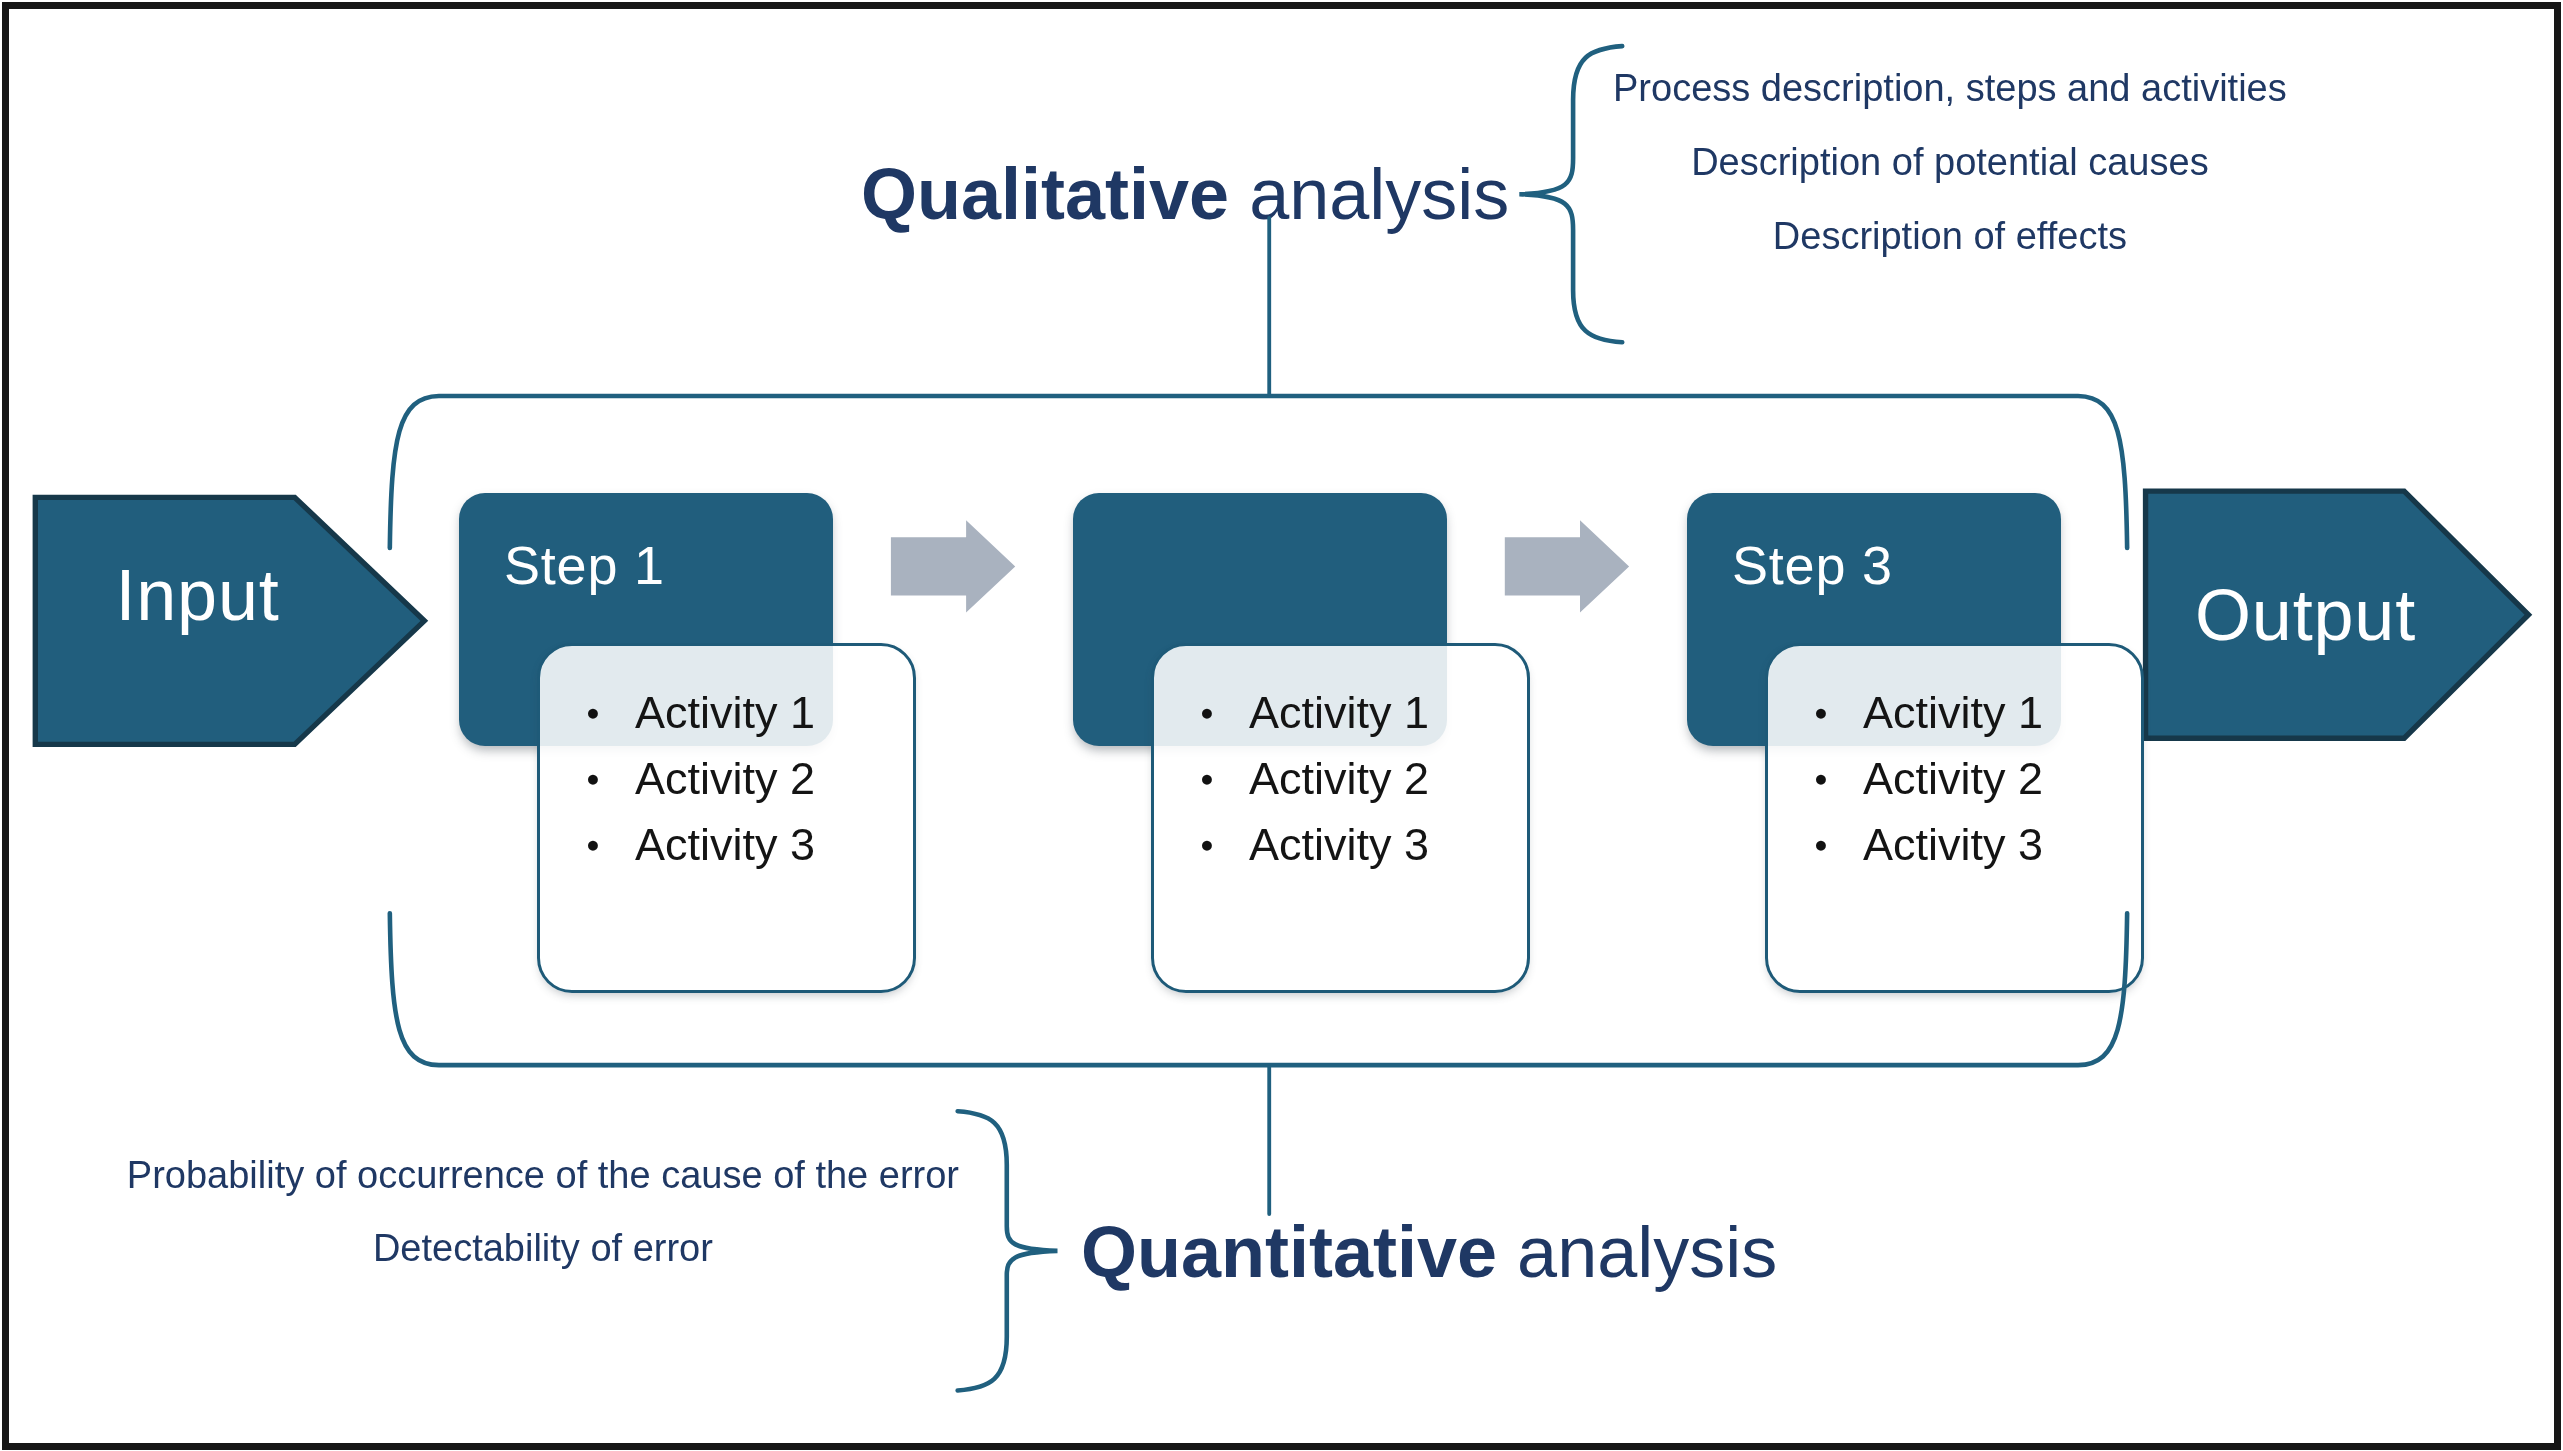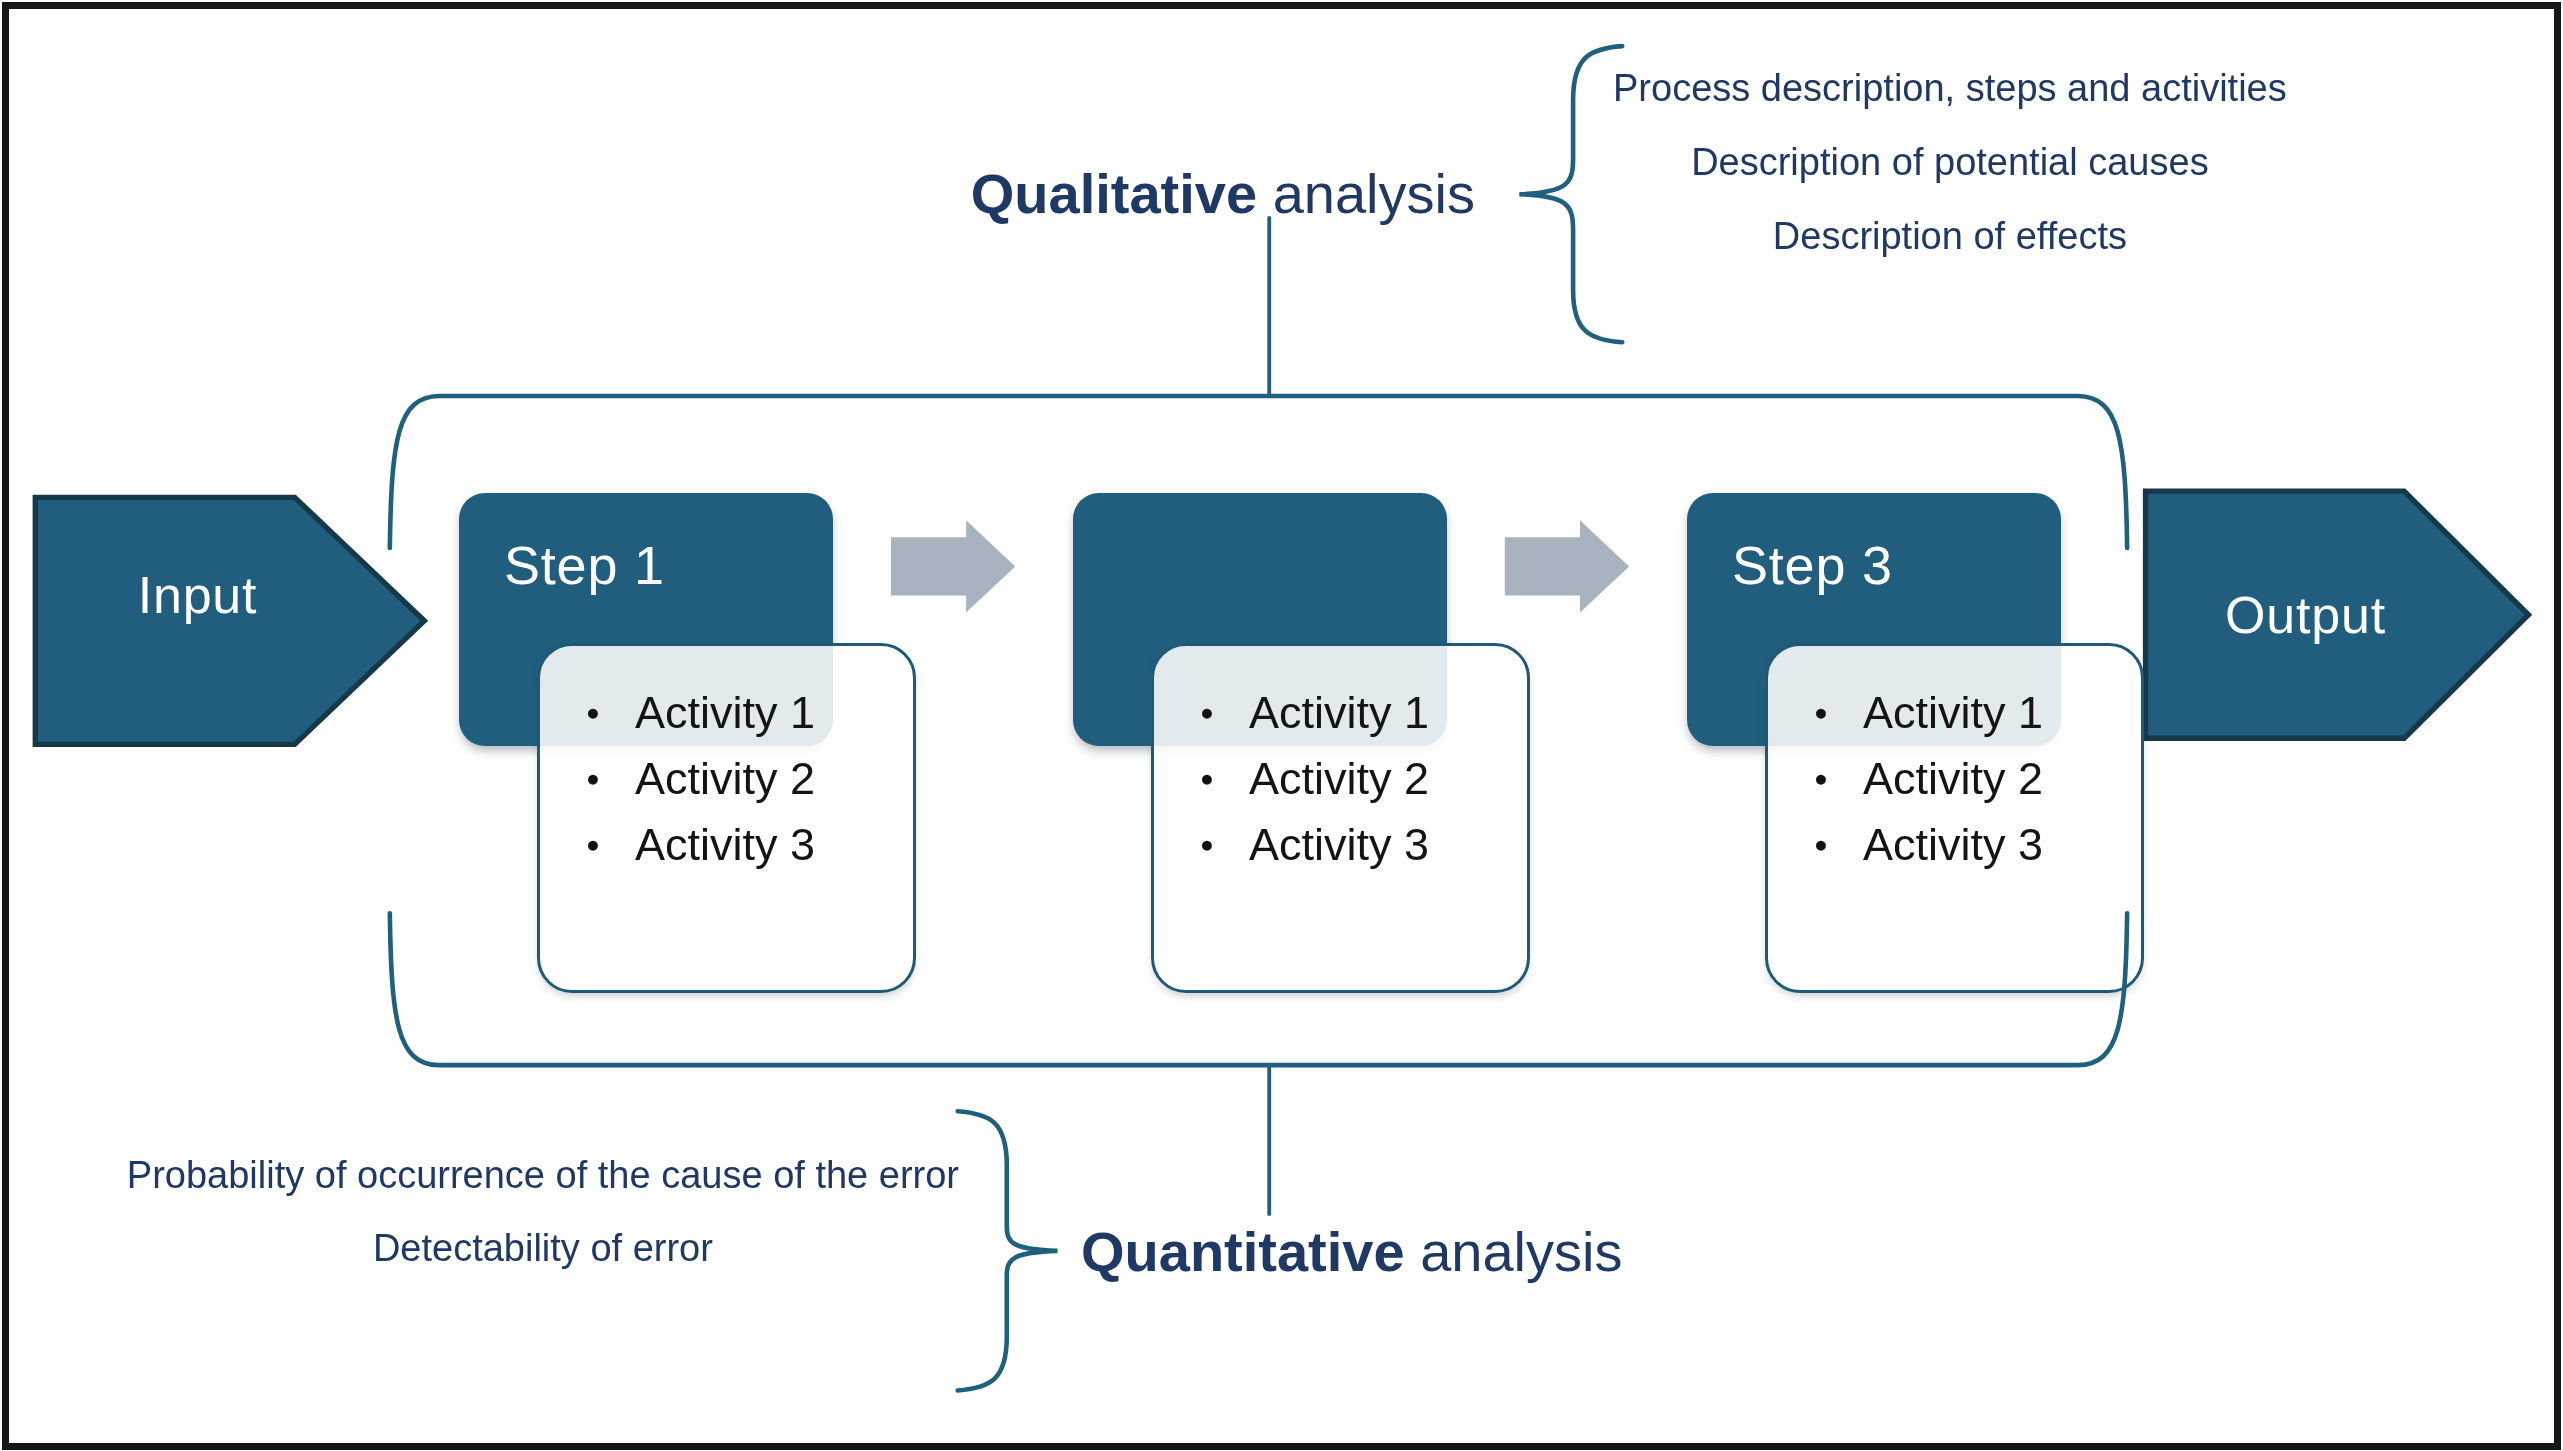--- a/index.html
+++ b/index.html
@@ -30,29 +30,29 @@
   .activity-list li{
     position:relative;padding-left:52px;font-size:45px;line-height:66px;color:#141414;white-space:nowrap;
   }
   .activity-list li .dot{
     position:absolute;left:3.1px;top:50%;transform:translateY(-52%);font-size:23px;color:#111111;
   }
   .sg-1{left:459px;} .sg-2{left:1073px;} .sg-3{left:1687px;}
 
   
   .flow-label{
-    position:absolute;width:325px;text-align:center;color:#ffffff;font-size:52px;line-height:83px;
+    position:absolute;width:325px;text-align:center;color:#ffffff;font-size:72px;line-height:83px;
     z-index:3;white-space:nowrap;letter-spacing:0.8px;
   }
   .input-label{left:35px;top:554px;}
   .output-label{left:2143px;top:574px;}
 
   
   .navy{color:#1f3864;}
-  .analysis-label{position:absolute;font-size:56px;line-height:60px;white-space:nowrap;z-index:3;}
+  .analysis-label{position:absolute;font-size:72px;line-height:60px;white-space:nowrap;z-index:3;}
   .analysis-label b{font-weight:700;}
   .qualitative-label{left:861px;top:164px;width:614px;text-align:right;}
   .quantitative-label{left:1081px;top:1222px;}
 
   .item-col{position:absolute;z-index:3;}
   .item-col .item{height:41px;line-height:41px;font-size:38px;white-space:nowrap;text-align:center;}
   .q-items{left:1613px;top:68px;text-align:left;}
   .q-items .item{margin-bottom:33px;}
   .b-items{right:1604px;top:1155px;text-align:right;}
   .b-items .item{margin-bottom:32px;}

